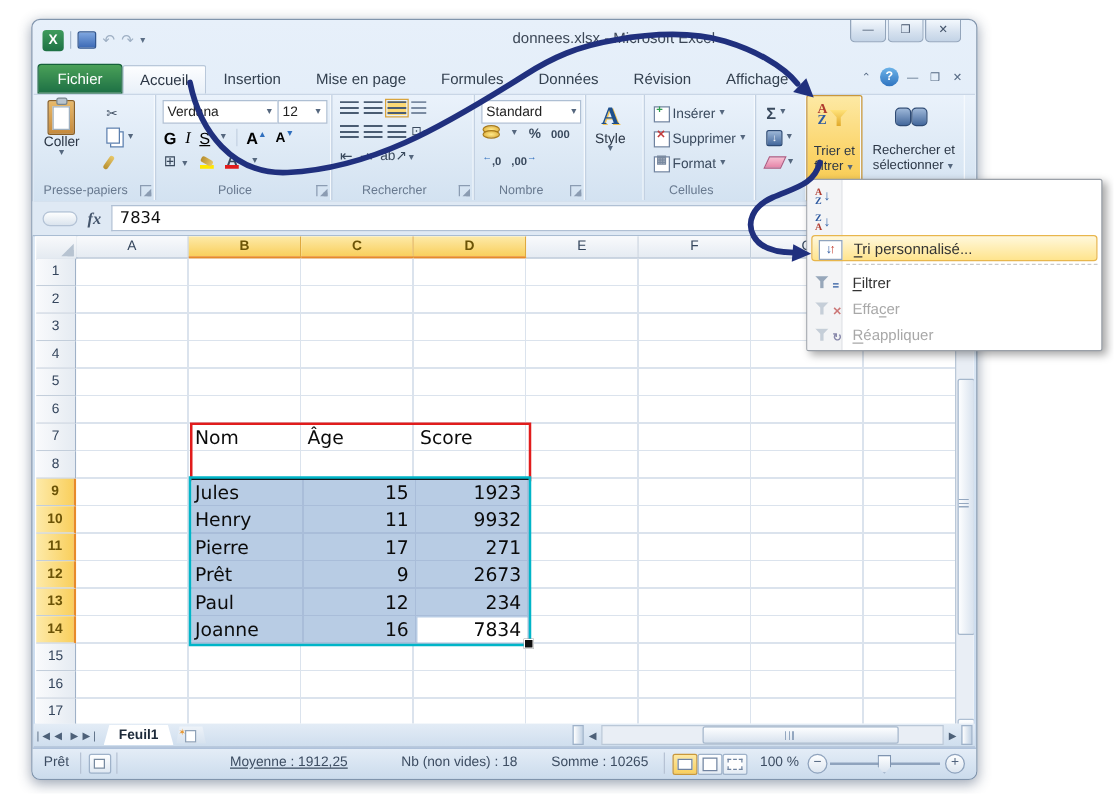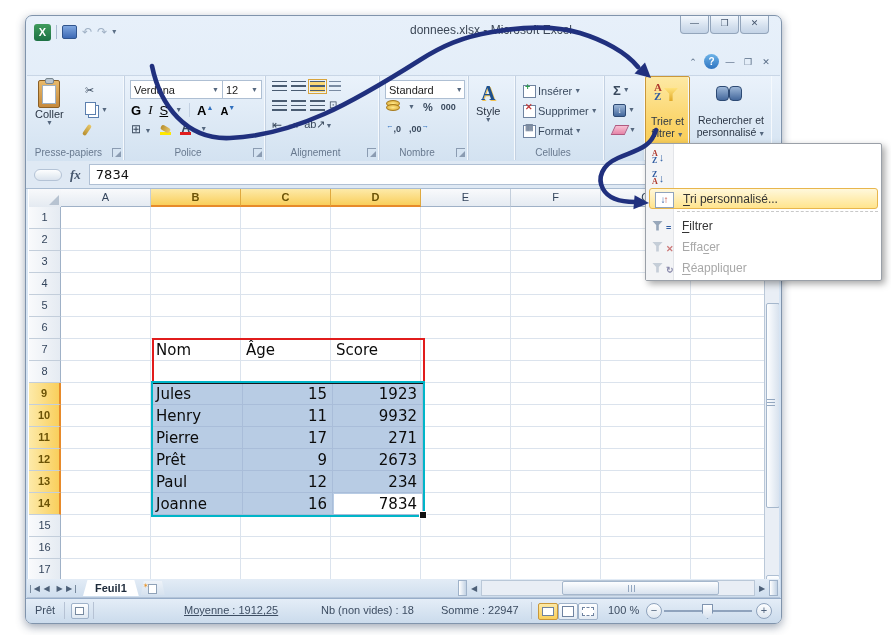--- a/index.html
+++ b/index.html
@@ -202,20 +202,30 @@
       </div>
       <div class="title">donnees.xlsx - Microsoft Excel</div>
       <div class="win-controls">
         <div class="wbtn">—</div>
         <div class="wbtn">❒</div>
         <div class="wbtn">✕</div>
       </div>
     </div>
 
     <div class="tabstrip">
+      <div id="tabs">
+          <div class="tab file">Fichier</div>
+          <div class="tab active">Accueil</div>
+          <div class="tab">Insertion</div>
+          <div class="tab">Mise en page</div>
+          <div class="tab">Formules</div>
+          <div class="tab">Données</div>
+          <div class="tab">Révision</div>
+          <div class="tab">Affichage</div>
+        </div>
       <div class="ribbon-controls">
         <div class="rc">⌃</div>
         <div class="rc help">?</div>
         <div class="rc">—</div>
         <div class="rc">❒</div>
         <div class="rc">✕</div>
       </div>
     </div>
 
     <div class="ribbon">
@@ -287,21 +297,21 @@
           <span class="al-ic"></span>
           <span class="al-ic"></span>
           <span class="al-ic"></span>
           <span style="font-size:10px;color:#3a4a5e;margin:1px 0 0 2px;">⊡<span class="dd">▼</span></span>
         </div>
         <div style="position:absolute;left:6px;top:42px;display:flex;gap:6px;font-size:12px;color:#3a4a5e;">
           <span>⇤</span>
           <span>⇥</span>
           <span style="font-size:11px;">ab↗<span class="dd">▼</span></span>
         </div>
-        <div class="grouplabel">Alignement</div>
+        <div class="grouplabel">Rechercher</div>
         <div class="launcher"></div>
       </div>
 
       <div class="group" style="width:88px;">
         <div class="combo" style="position:absolute;left:5px;top:4px;width:72px;gap:22px;">
           <span>Standard</span>
             <span class="dd">▼</span>
         </div>
         <div style="position:absolute;left:6px;top:25px;display:flex;gap:8px;align-items:center;font-size:11px;color:#3a4a5e;">
           <span style="display:inline-flex;flex-direction:column;align-items:center;">
@@ -381,21 +391,21 @@
         <div style="position:absolute;left:0;right:0;top:38px;text-align:center;font-size:10.5px;color:#2b3645;line-height:12px;">
           <span>Trier et</span><br>
           <span>filtrer</span><span class="dd"> ▼</span>
         </div>
       </div>
 
       <div class="group" style="width:82px;border-right:none;">
         <div class="binoc" style="position:absolute;left:26px;top:8px;"></div>
         <div style="position:absolute;left:0;right:0;top:38px;text-align:center;font-size:10.5px;color:#2b3645;line-height:12px;">
           <span>Rechercher et</span><br>
-          <span>personnalisé</span><span class="dd"> ▼</span>
+          <span>sélectionner</span><span class="dd"> ▼</span>
         </div>
       </div>
     </div>
 
     <div class="formulabar">
       <div class="fb-oval"></div>
       <span class="fx">fx</span>
       <div class="fcontent">
         <span>7834</span>
       </div>
@@ -492,21 +502,21 @@
       <div class="vbar"></div>
     </div>
 
     <div class="statusbar">
       <span class="sb" style="left:9px;">Prêt</span>
       <div class="macro-ic"></div>
       <div class="sbsep" style="left:38px;"></div>
       <div class="sbsep" style="left:67px;"></div>
       <span class="sb" style="left:158px;text-decoration:underline;">Moyenne : 1912,25</span>
       <span class="sb" style="left:295px;">Nb (non vides) : 18</span>
-      <span class="sb" style="left:415px;">Somme : 22947</span>
+      <span class="sb" style="left:415px;">Somme : 10265</span>
       <div class="sbsep" style="left:505px;"></div>
       <div class="view-ic on" style="left:512px;">
           <i></i>
         </div>
       <div class="view-ic" style="left:532px;">
           <i style="top:2px;bottom:2px;"></i>
         </div>
       <div class="view-ic" style="left:552px;">
           <i style="border-style:dashed;"></i>
         </div>

